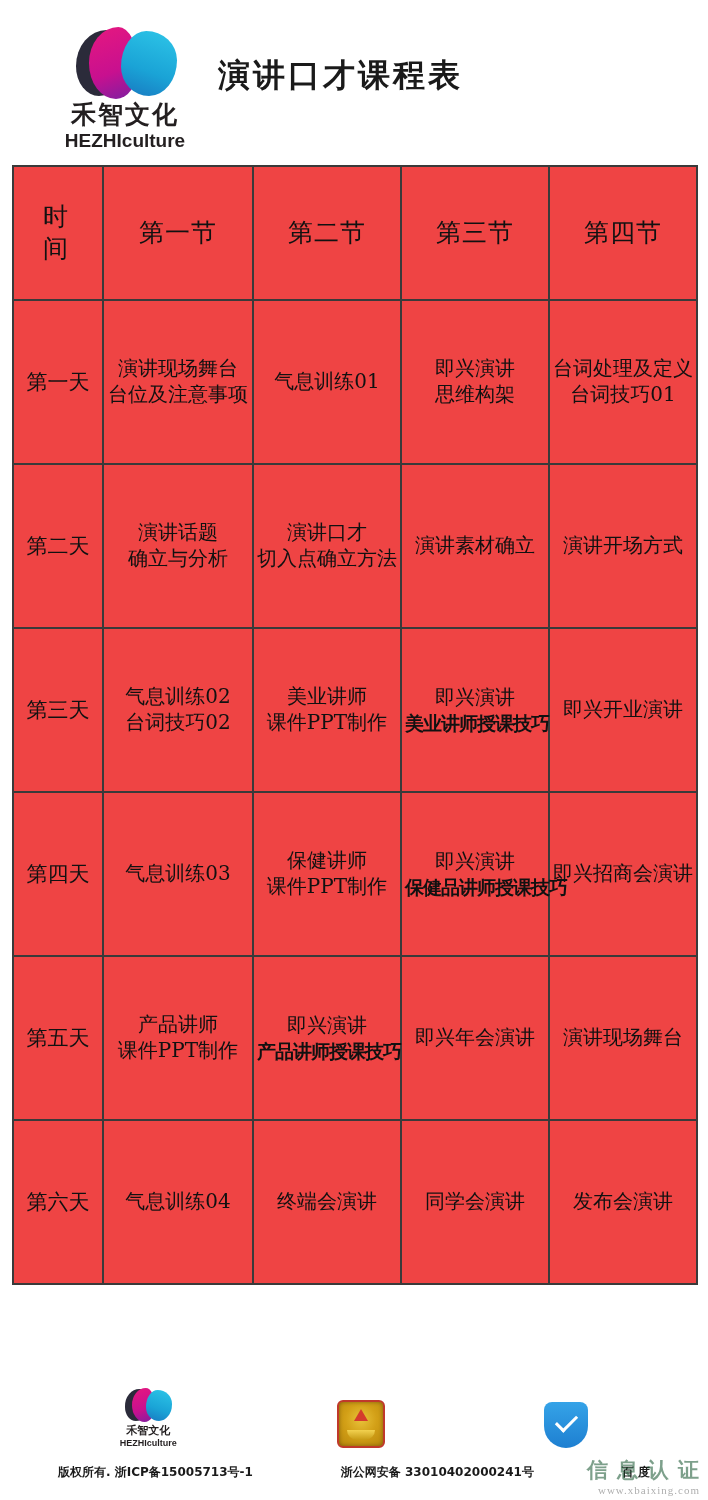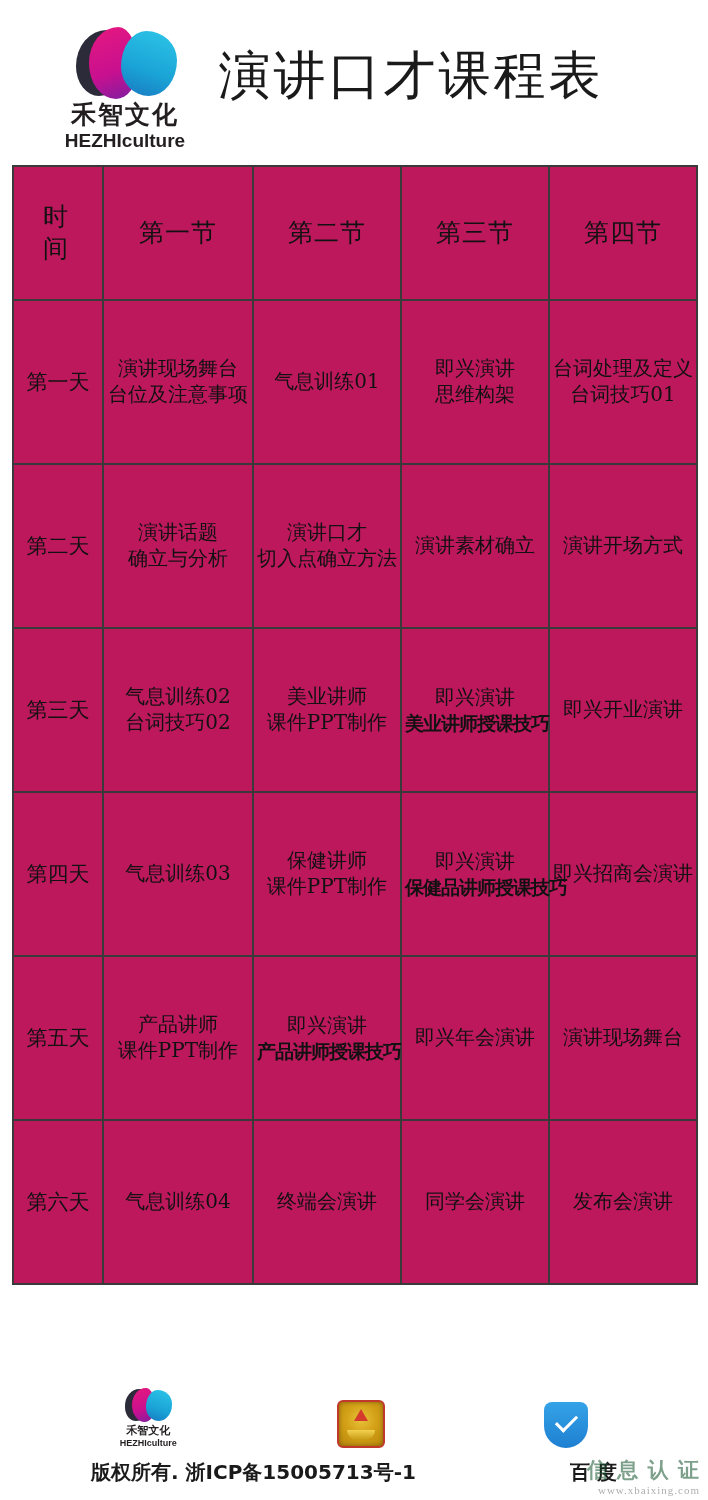--- a/index.html
+++ b/index.html
@@ -54,40 +54,39 @@
     font-family: "Liberation Sans", sans-serif;
     font-size: 19px;
     font-weight: bold;
     color: #231f20;
     letter-spacing: 0px;
     margin-top: 2px;
   }
   .title {
     flex: 1;
     font-family: "DejaVu Serif", "Liberation Serif", serif;
-    font-size: 52px;
-    font-weight: normal;
+    font-size: 32px;
+    font-weight: bold;
     color: #1a1a1a;
     letter-spacing: 3px;
     margin-left: 18px;
     margin-top: -28px;
     white-space: nowrap;
-    text-align: center;
   }
 
   
   .table-wrap {
     padding: 0 12px;
     box-sizing: border-box;
   }
   table.schedule {
     border-collapse: collapse;
     width: 684px;
     table-layout: fixed;
-    background: #be185d;
+    background: #ef4444;
   }
   table.schedule td, table.schedule th {
     border: 2px solid #3a3a3a;
     text-align: center;
     vertical-align: middle;
     font-family: "DejaVu Serif", "Liberation Serif", serif;
     color: #111111;
     padding: 2px 3px;
     line-height: 1.28;
     word-break: break-all;
@@ -207,21 +206,21 @@
     transform: rotate(-45deg);
   }
   .footer-text {
     display: flex;
     align-items: center;
     justify-content: space-around;
     height: 48px;
     padding: 0 14px;
     box-sizing: border-box;
     font-family: "DejaVu Sans", "Liberation Sans", sans-serif;
-    font-size: 20px;
+    font-size: 12px;
     font-weight: bold;
     color: #1a1a1a;
   }
   .footer-text .ft-item { white-space: nowrap; }
 
   .watermark {
     position: absolute;
     right: 8px;
     bottom: 4px;
     text-align: center;
@@ -477,20 +476,21 @@
       </div>
       <div class="f-icon">
         <div class="police-badge"></div>
       </div>
       <div class="f-icon">
         <div class="shield"></div>
       </div>
     </div>
     <div class="footer-text">
       <div class="ft-item">版权所有. 浙ICP备15005713号-1</div>
+      <div class="ft-item">浙公网安备 33010402000241号</div>
       <div class="ft-item">百 度</div>
     </div>
     <div class="watermark">
       <div class="wm-main">信  息  认  证</div>
       <div class="wm-sub">www.xbaixing.com</div>
     </div>
   </div>
 
 </div>
 

